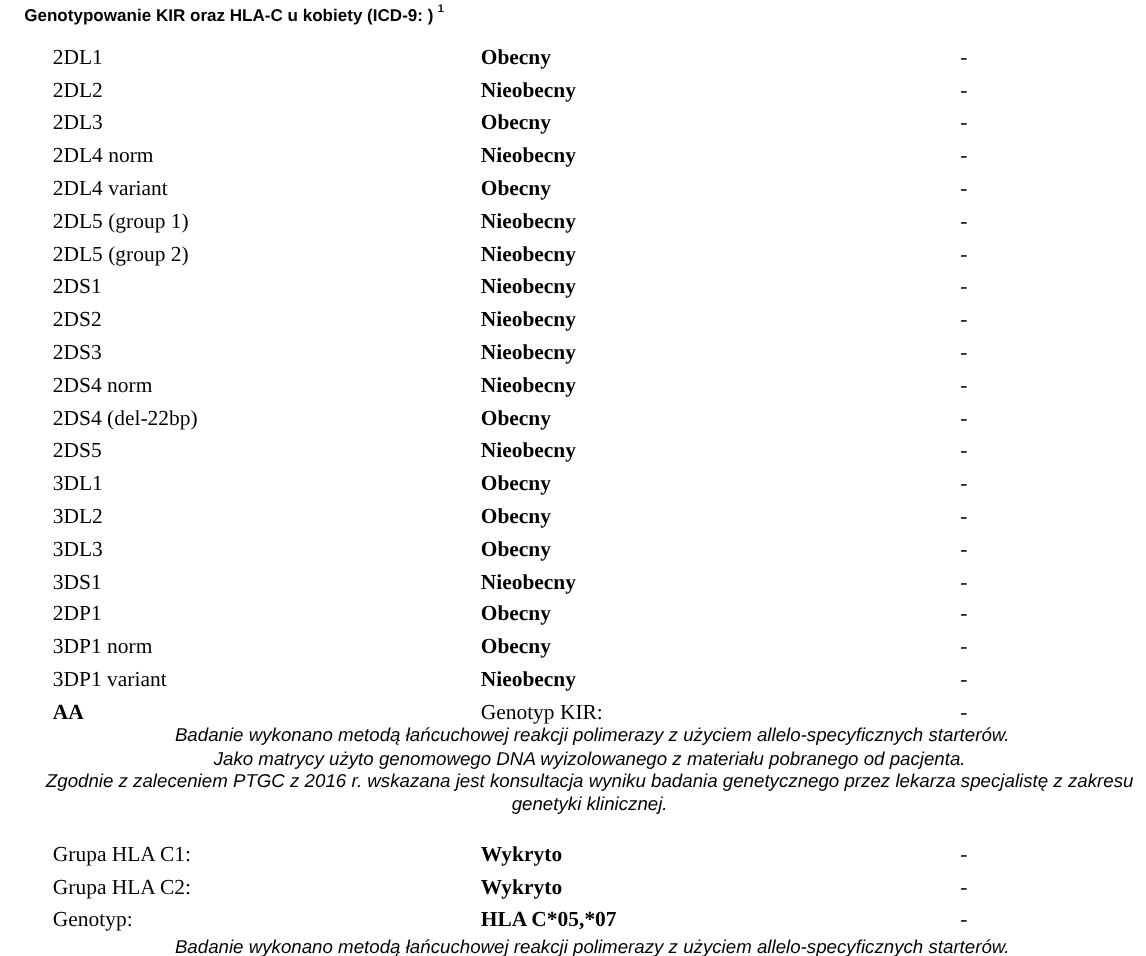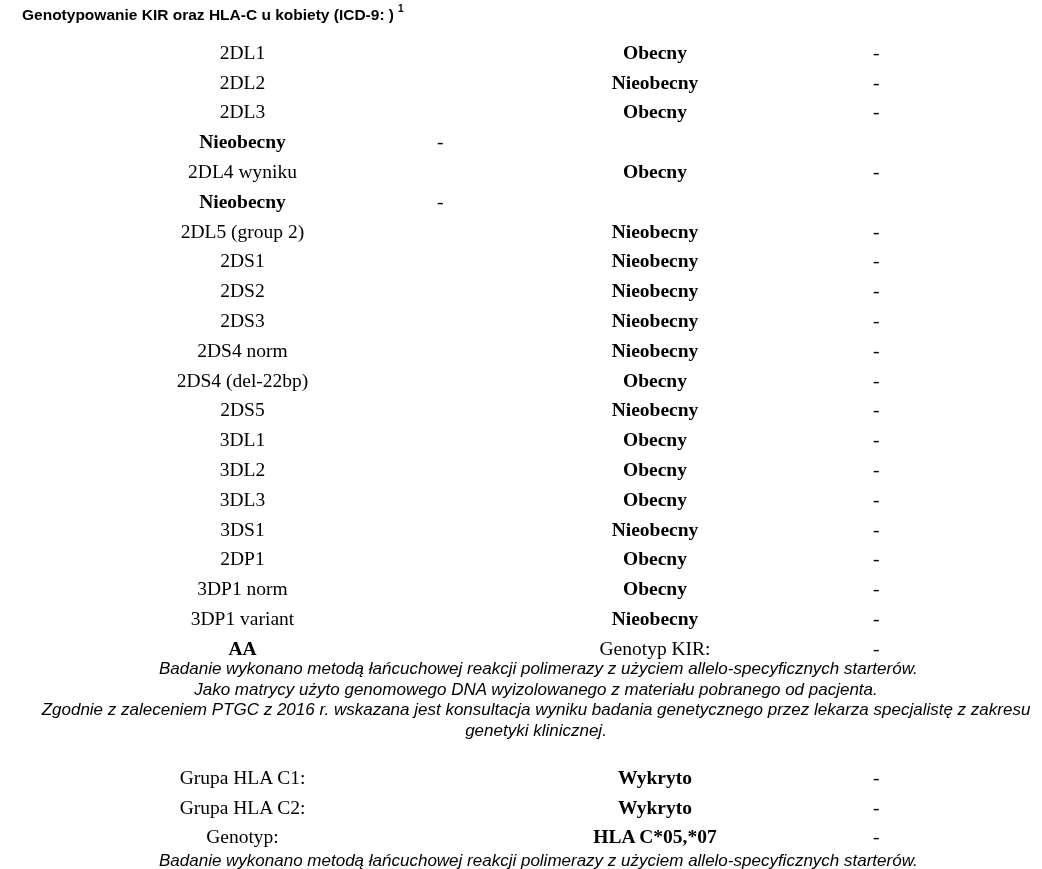--- a/index.html
+++ b/index.html
@@ -28,21 +28,20 @@
     font-size: 10px;
     font-weight: bold;
     position: relative;
     top: -2px;
     margin-left: 4px;
   }
   .results-table {
     position: absolute;
     left: 0;
     width: 1042px;
-    text-align: center;
   }
   #kir-table { top: 38px; }
   #hla-table { top: 763px; }
   .result-row {
     display: grid;
     grid-template-columns: 389px 436px auto;
     padding-left: 48px;
     height: 29.8px;
     align-items: center;
     font-family: "Liberation Serif", serif;
@@ -86,31 +85,33 @@
     <span class="cell ref">-</span>
   </div>
 
   <div class="result-row">
     <span class="cell label">2DL3</span>
     <span class="cell value">Obecny</span>
     <span class="cell ref">-</span>
   </div>
 
   <div class="result-row">
-    <span class="cell value">Nieobecny</span>
-    <span class="cell ref">-</span>
-  </div>
-
-  <div class="result-row">
-    <span class="cell label">2DL4 wyniku</span>
-    <span class="cell value">Obecny</span>
-    <span class="cell ref">-</span>
-  </div>
-
-  <div class="result-row">
+    <span class="cell label">2DL4 norm</span>
+    <span class="cell value">Nieobecny</span>
+    <span class="cell ref">-</span>
+  </div>
+
+  <div class="result-row">
+    <span class="cell label">2DL4 variant</span>
+    <span class="cell value">Obecny</span>
+    <span class="cell ref">-</span>
+  </div>
+
+  <div class="result-row">
+    <span class="cell label">2DL5 (group 1)</span>
     <span class="cell value">Nieobecny</span>
     <span class="cell ref">-</span>
   </div>
 
   <div class="result-row">
     <span class="cell label">2DL5 (group 2)</span>
     <span class="cell value">Nieobecny</span>
     <span class="cell ref">-</span>
   </div>
 

